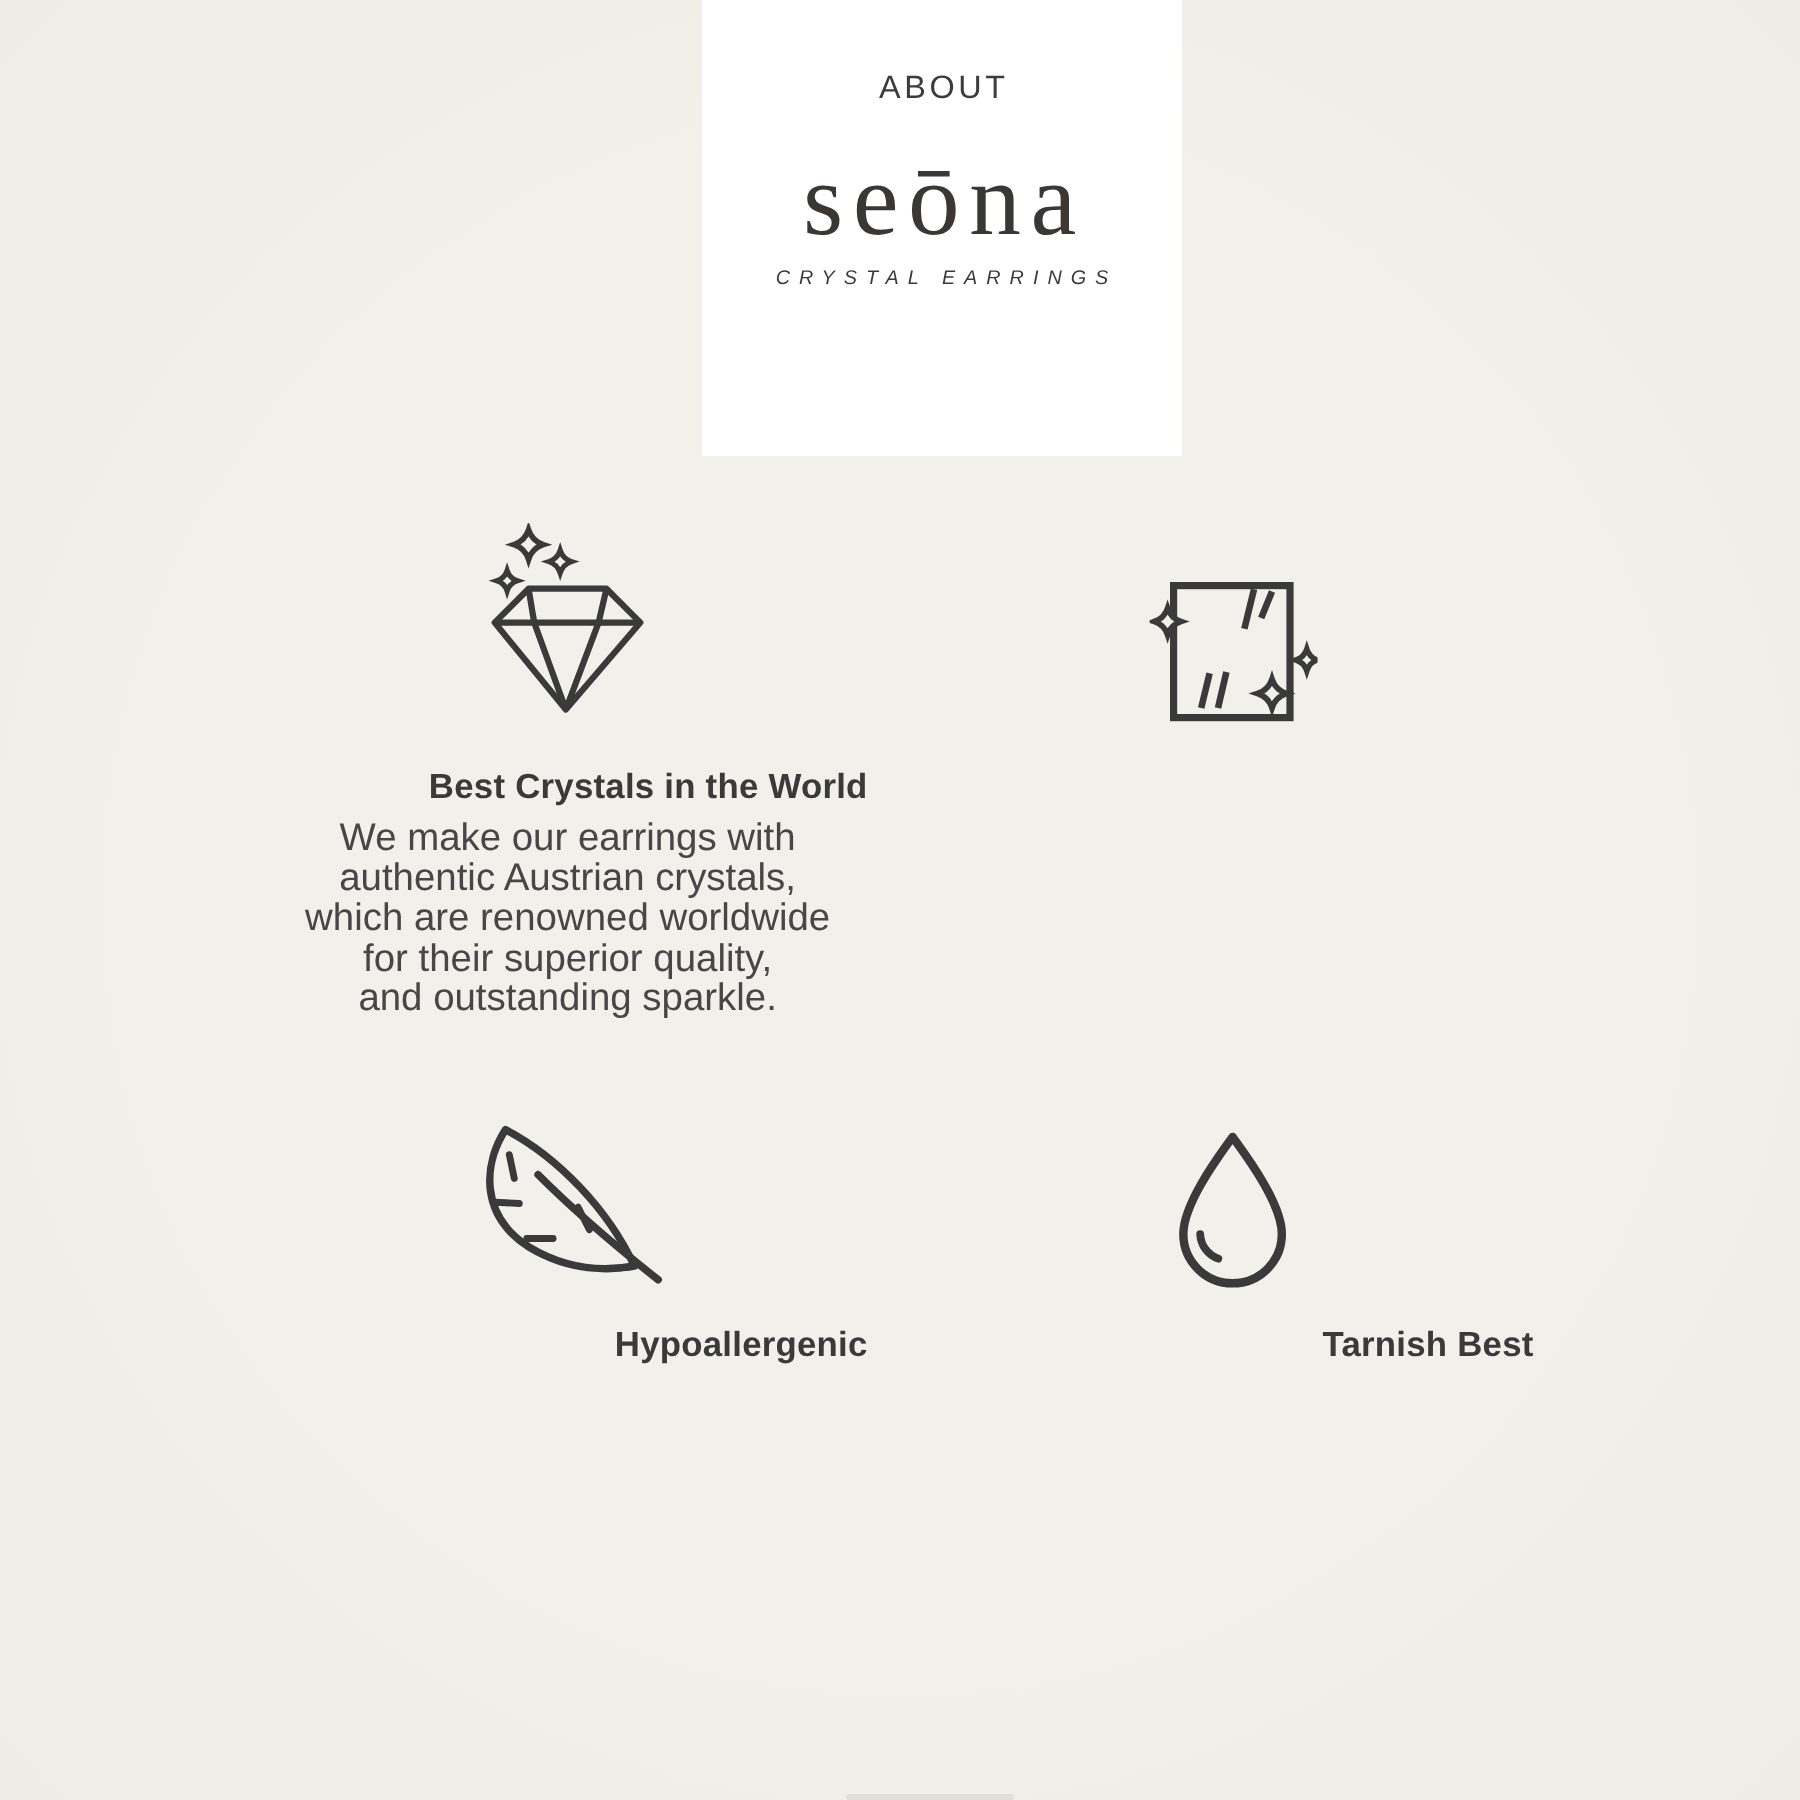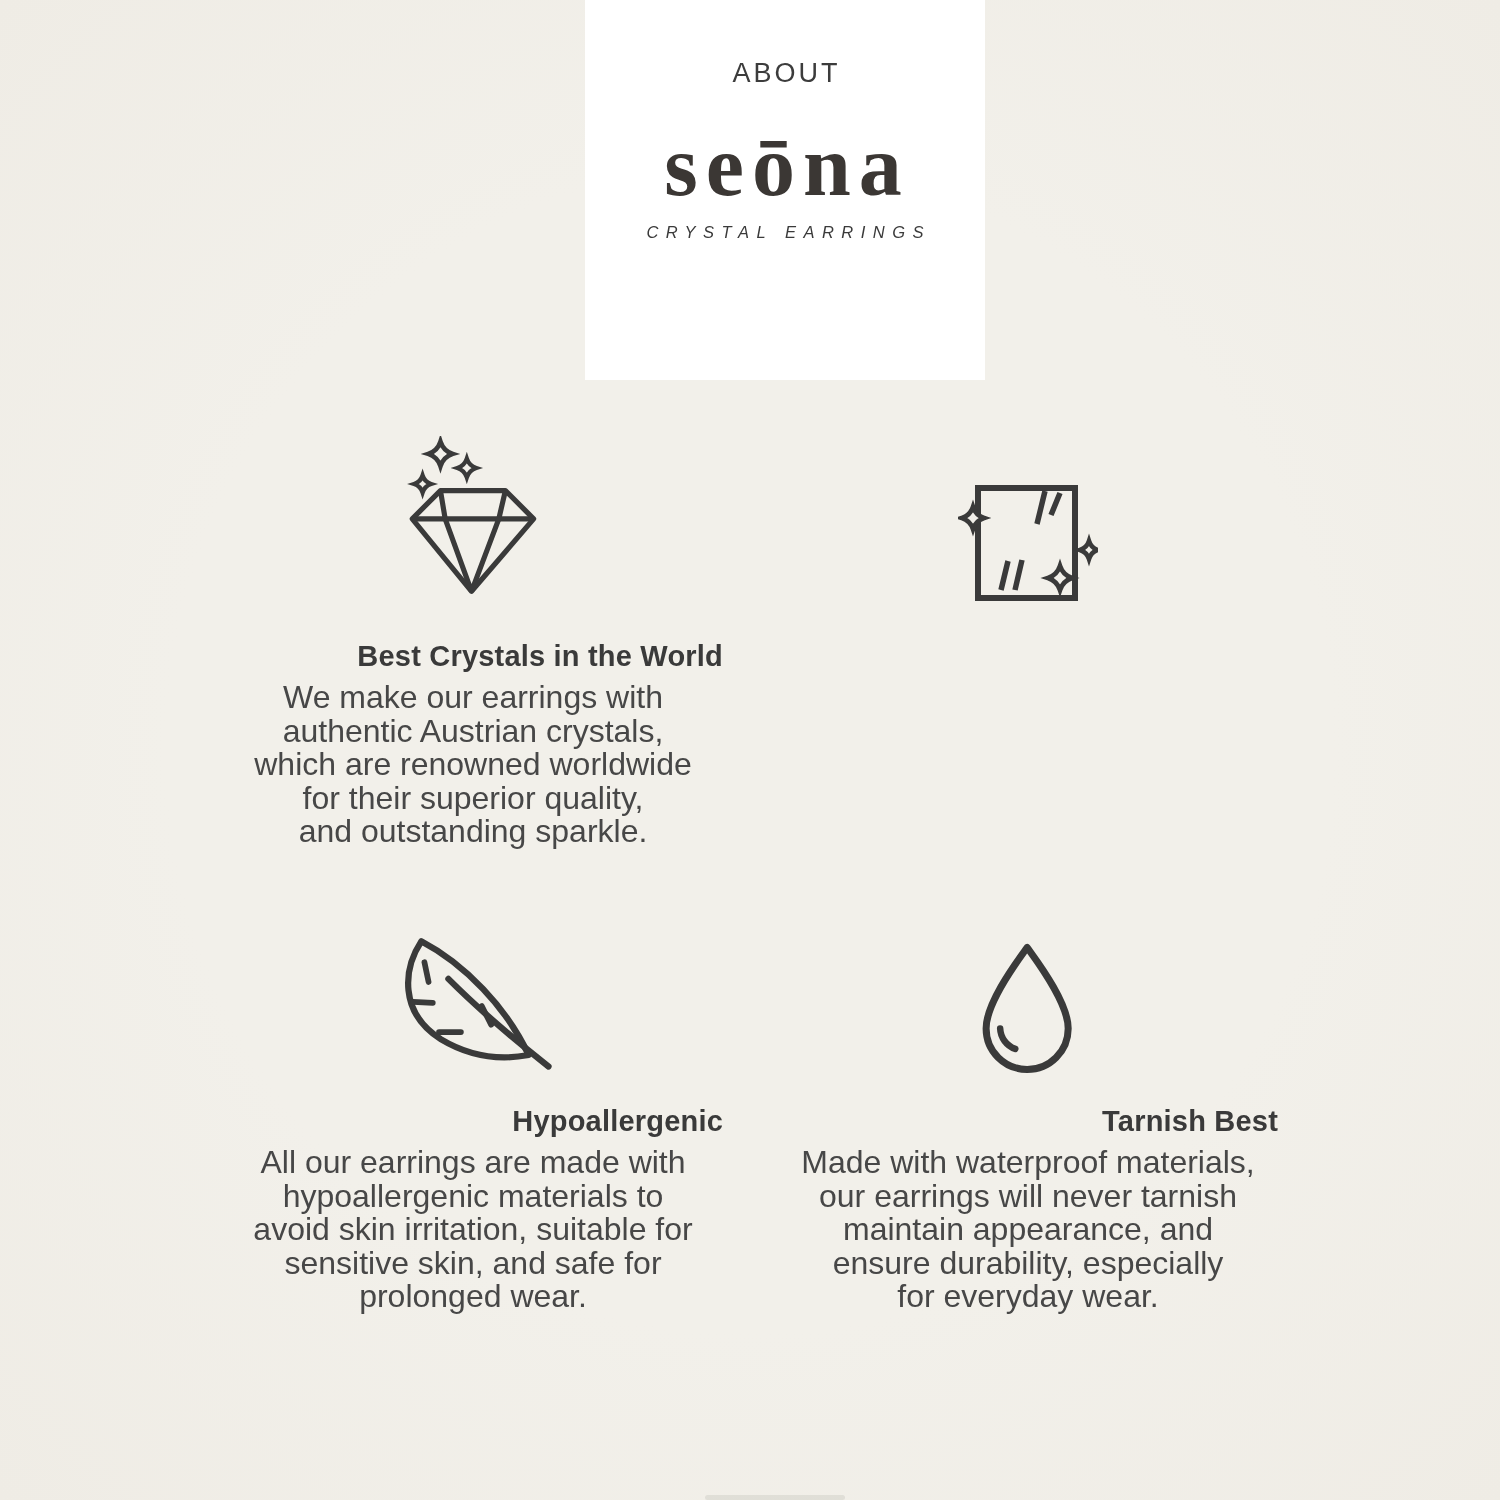--- a/index.html
+++ b/index.html
@@ -31,21 +31,21 @@
   .eyebrow {
     font-size: 27px;
     font-weight: 500;
     letter-spacing: 3px;
     padding-left: 3px; 
     color: #3c3c3c;
   }
   .brand {
     margin-top: 34px;
     font-family: "Liberation Serif", serif;
-    font-weight: 700;
+    font-weight: 400;
     font-size: 86px;
     line-height: 1;
     letter-spacing: 8px;
     padding-left: 4px;
     color: #3b3734;
   }
   .tagline {
     margin-top: 14px;
     font-size: 16.5px;
     font-weight: 400;
@@ -169,37 +169,27 @@
     <svg class="icon-feather" viewBox="0 0 160 140">
 
       <path class="stroke" stroke-width="6" stroke-linecap="round" stroke-linejoin="round" d="M30 8 C 13 34, 8 76, 49 102 C 84 123, 117 120, 133 117 C 112 72, 72 30, 30 8 Z"></path>
 
       <path class="stroke" stroke-width="6" stroke-linecap="round" d="M56 44 C 86 74, 114 98, 152 128"></path>
 
       <path class="stroke" stroke-width="5.5" stroke-linecap="round" d="M33 28 L37 47 M22 66 L41 67 M47 95 L68 95 M88 70 L97 88"></path>
     </svg>
   </div>
   <div class="feature-title">Hypoallergenic</div>
-  <div class="feature-body">All our earrings are made with
-hypoallergenic materials to
-avoid skin irritation, suitable for
-sensitive skin, and safe for
-prolonged wear.</div>
 </div>
 
 <div class="feature row-2 pos-4">
   <div class="icon-wrap">
     <svg class="icon-drop" viewBox="0 0 105 125">
 
       <path class="stroke" stroke-width="6.5" stroke-linejoin="round" d="M52 5 C 45 15, 14 55, 14 80 A 38 38 0 0 0 90 80 C 90 55, 59 15, 52 5 Z"></path>
 
       <path class="stroke" stroke-width="6" stroke-linecap="round" d="M27 80 A 21 21 0 0 0 41 99"></path>
     </svg>
   </div>
   <div class="feature-title">Tarnish Best</div>
-  <div class="feature-body">Made with waterproof materials,
-our earrings will never tarnish
-maintain appearance, and
-ensure durability, especially
-for everyday wear.</div>
 </div>
 
 <div class="bottom-artifact"></div>
 
 </body></html>

